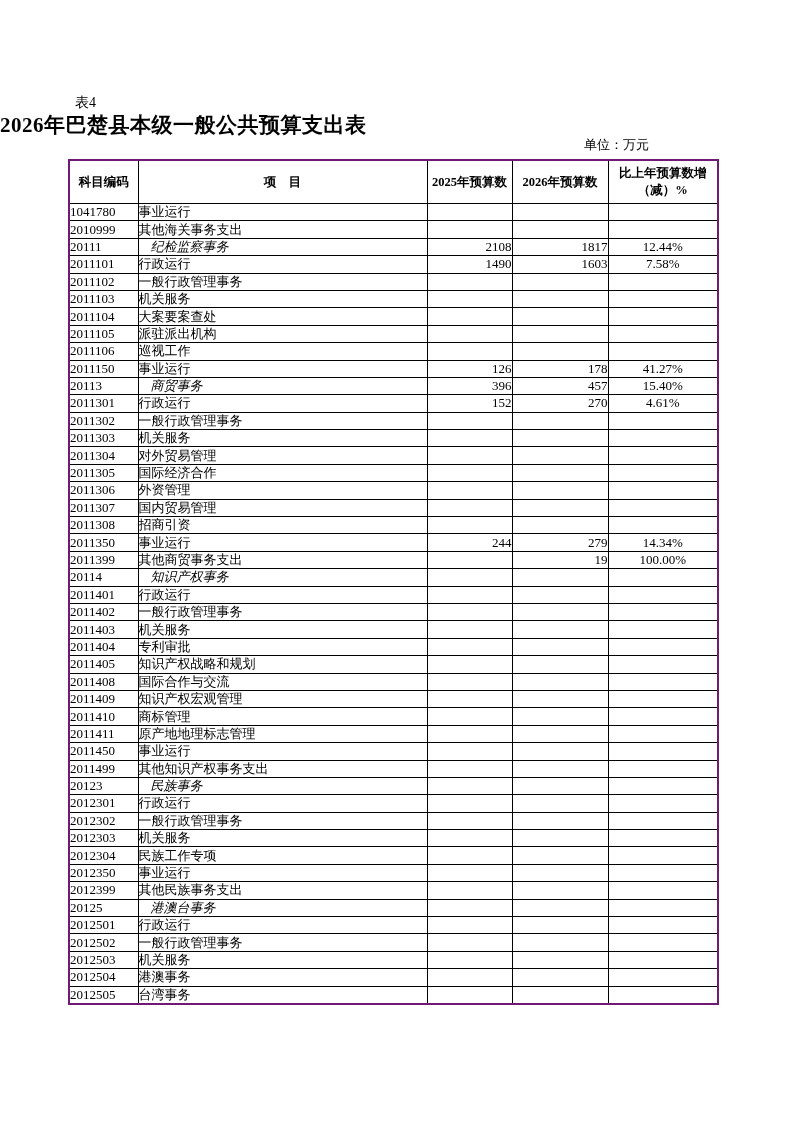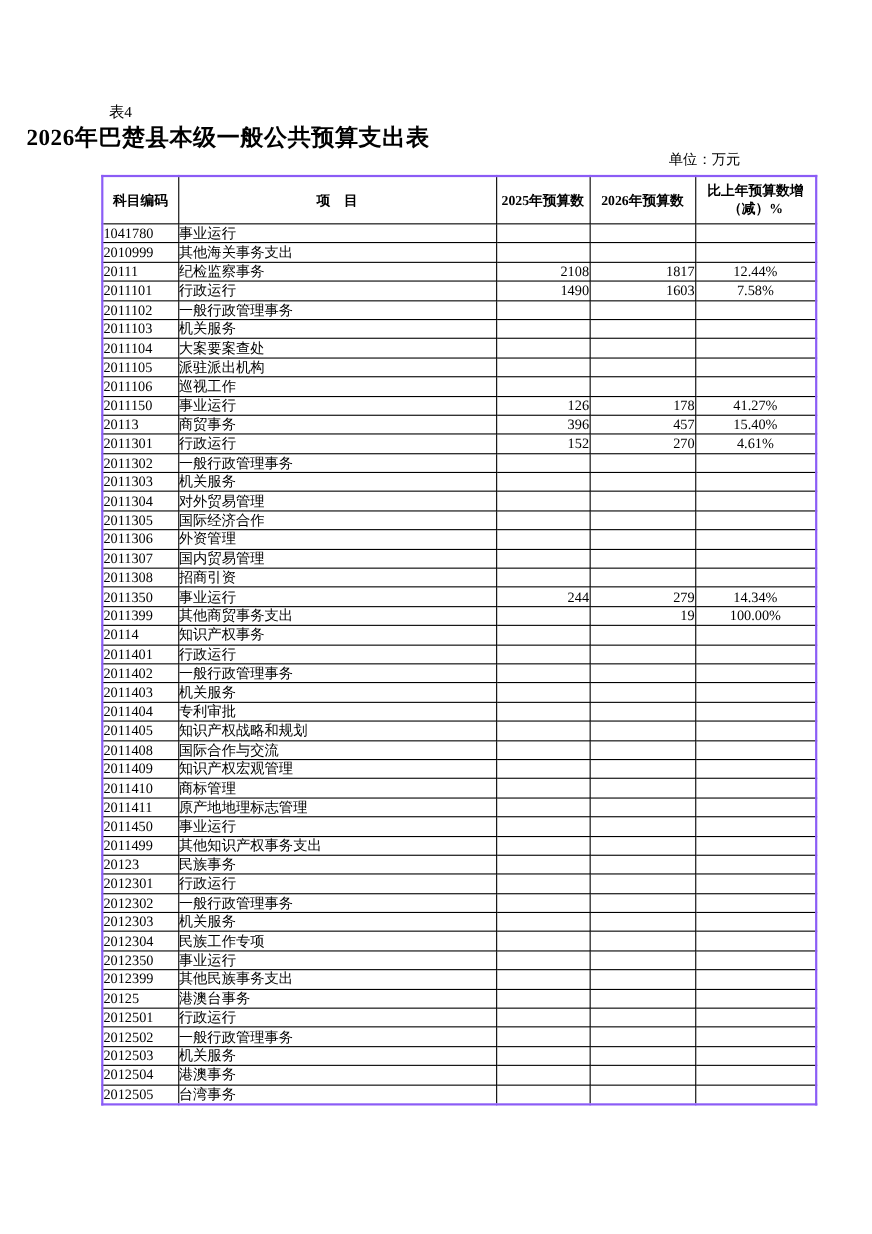--- a/index.html
+++ b/index.html
@@ -12,21 +12,20 @@
     height: 1122px;
     font-family: "Liberation Serif", "DejaVu Serif", serif;
     color: #000000;
   }
   .page {
     position: relative;
     width: 726px;
     height: 1122px;
     background: #ffffff;
     overflow: hidden;
-    margin-left: 24px;
   }
   .table-label {
     position: absolute;
     left: 75px;
     top: 94px;
     font-size: 14px;
     line-height: 18px;
   }
   .doc-title {
     position: absolute;
@@ -46,21 +45,21 @@
     font-size: 13px;
     line-height: 17px;
   }
   table.budget {
     position: absolute;
     left: 68px;
     top: 159px;
     width: 649px;
     border-collapse: collapse;
     table-layout: fixed;
-    border: 2px solid #8b5cf6;
+    border: 2px solid #701a75;
   }
   table.budget th,
   table.budget td {
     border: 1px solid #000000;
     padding: 0;
     overflow: hidden;
   }
   table.budget th {
     height: 42px;
     font-size: 12.5px;
@@ -76,21 +75,21 @@
     height: 17.4px;
   }
   table.budget td {
     font-size: 13px;
     line-height: 16px;
     vertical-align: middle;
     white-space: nowrap;
   }
   td.cell-code { padding-left: 3px; text-align: left; }
   td.cell-item { text-align: left; }
-  td.cell-item.lvl1 { padding-left: 0; }
+  td.cell-item.lvl1 { padding-left: 12px; font-style: italic; }
   td.cell-item.lvl2 { }
   td.cell-num { text-align: right; padding-right: 10px; }
   td.cell-pct { text-align: center; padding-right: 2px; }
 </style>
 </head>
 <body>
 
 <div class="page">
 
   <div class="table-label">表4</div>

